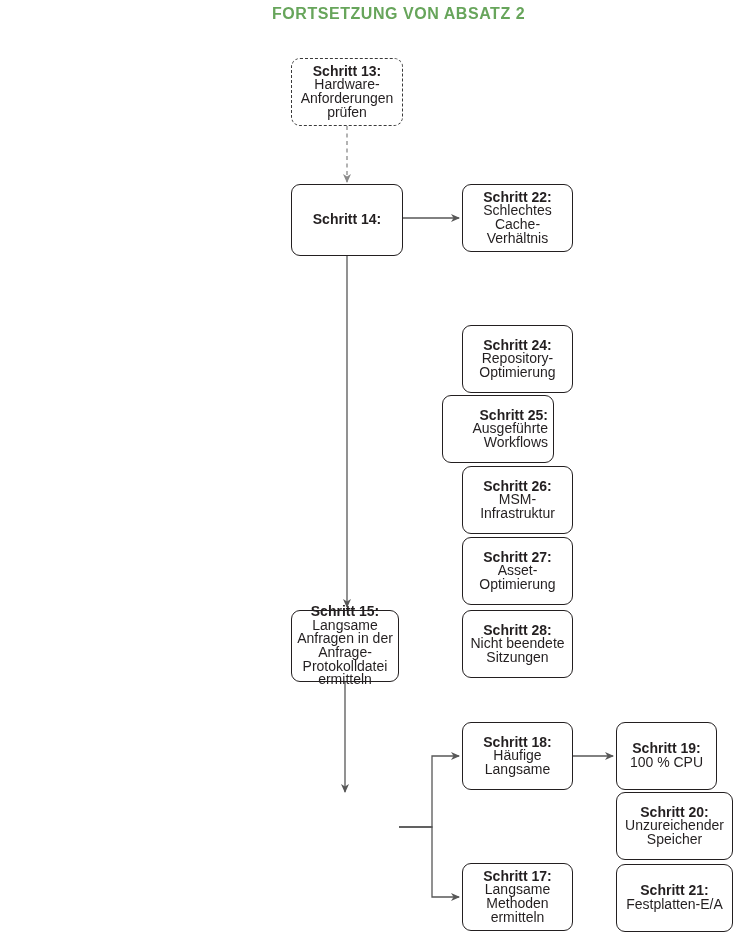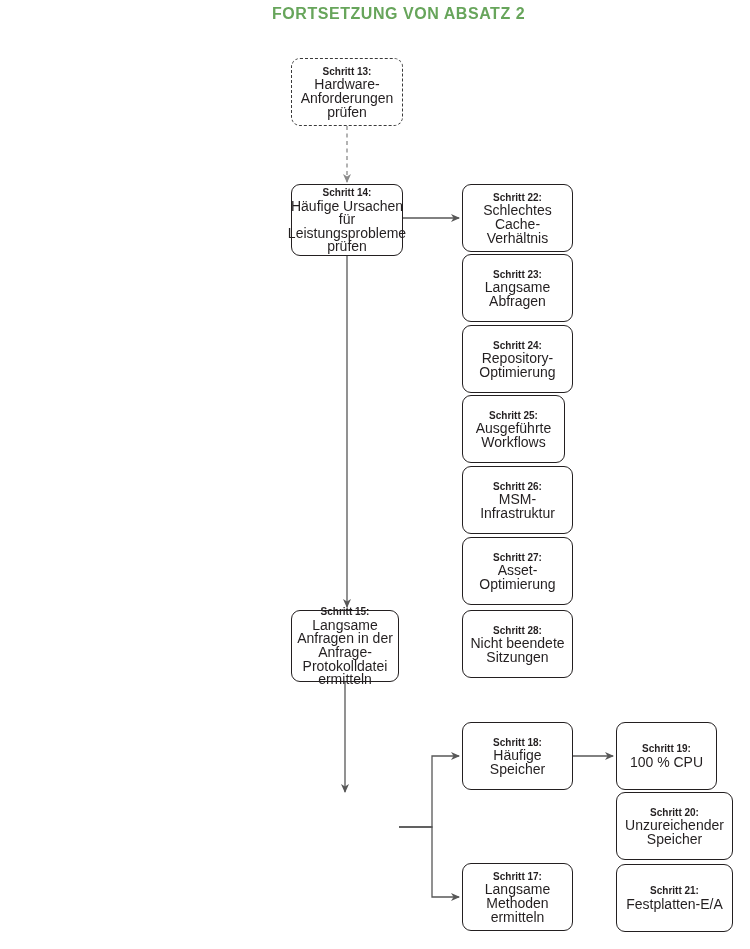--- a/index.html
+++ b/index.html
@@ -55,21 +55,21 @@
     border-color: #3a3a3a;
   }
   .node-inner {
     padding: 0 5px;
     line-height: 13.6px;
     font-size: 10.2px;
   }
   .node-title {
     display: block;
     font-weight: bold;
-    font-size: 10px;
+    font-size: 14px;
   }
   .node-body {
     display: block;
     font-size: 14px;
   }
 </style>
 </head>
 <body>
 
 <div id="canvas">
@@ -106,46 +106,39 @@
   <div class="node dashed" style="left:291px; top:58px; width:112px; height:68px;">
     <div class="node-inner">
       <span class="node-title">Schritt 13:</span>
       <span class="node-body">Hardware-Anforderungen prüfen</span>
     </div>
   </div>
 
   <div class="node" style="left:291px; top:184px; width:112px; height:72px;">
     <div class="node-inner">
       <span class="node-title">Schritt 14:</span>
-      <span class="node-body">Häufige Ursachen für Leistungsprobleme prüfen</span>
     </div>
   </div>
 
   <div class="node" style="left:462px; top:184px; width:111px; height:68px;">
     <div class="node-inner">
       <span class="node-title">Schritt 22:</span>
       <span class="node-body">Schlechtes Cache-Verhältnis</span>
     </div>
   </div>
 
-  <div class="node" style="left:462px; top:254px; width:111px; height:68px;">
-    <div class="node-inner">
-      <span class="node-title">Schritt 23:</span>
-      <span class="node-body">Langsame Abfragen</span>
-    </div>
-  </div>
 
   <div class="node" style="left:462px; top:325px; width:111px; height:68px;">
     <div class="node-inner">
       <span class="node-title">Schritt 24:</span>
       <span class="node-body">Repository-Optimierung</span>
     </div>
   </div>
 
-  <div class="node" style="left:462px; top:395px; width:103px; height:68px;">
+  <div class="node" style="left:442px; top:395px; width:112px; height:68px;text-align:right;">
     <div class="node-inner">
       <span class="node-title">Schritt 25:</span>
       <span class="node-body">Ausgeführte Workflows</span>
     </div>
   </div>
 
   <div class="node" style="left:462px; top:466px; width:111px; height:68px;">
     <div class="node-inner">
       <span class="node-title">Schritt 26:</span>
       <span class="node-body">MSM-Infrastruktur</span>
@@ -170,21 +163,21 @@
     <div class="node-inner">
       <span class="node-title">Schritt 15:</span>
       <span class="node-body">Langsame Anfragen in der Anfrage-Protokolldatei ermitteln</span>
     </div>
   </div>
 
 
   <div class="node" style="left:462px; top:722px; width:111px; height:68px;">
     <div class="node-inner">
       <span class="node-title">Schritt 18:</span>
-      <span class="node-body">Häufige Speicher</span>
+      <span class="node-body">Häufige Langsame</span>
     </div>
   </div>
 
   <div class="node" style="left:462px; top:863px; width:111px; height:68px;">
     <div class="node-inner">
       <span class="node-title">Schritt 17:</span>
       <span class="node-body">Langsame Methoden ermitteln</span>
     </div>
   </div>
 

